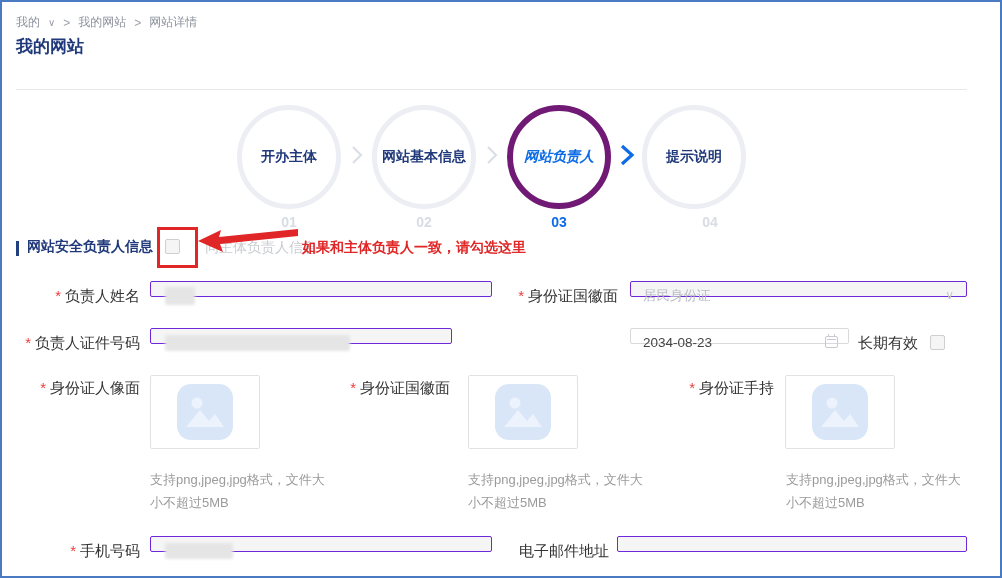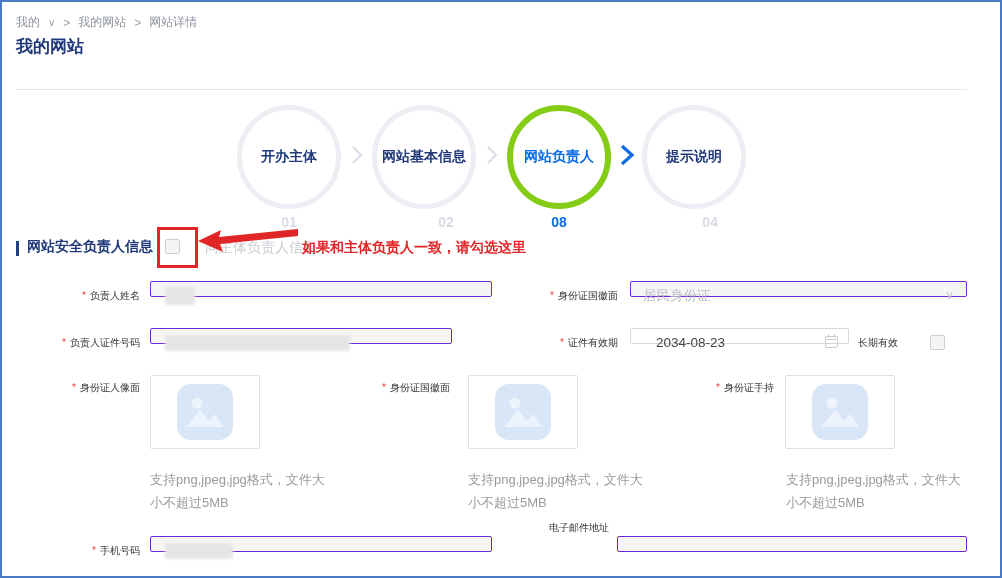--- a/index.html
+++ b/index.html
@@ -14,38 +14,38 @@
   .caret{font-size:10px;color:#9aa0ab;}
   .sep{color:#9aa0ab;}
 
   
   .page-title{left:14px;top:33px;font-size:17px;font-weight:bold;color:#20397a;}
   .divider{left:14px;top:87px;width:951px;height:1px;background:#e8e8e8;}
 
   
   .step-circle{top:103px;width:104px;height:104px;border-radius:50%;box-sizing:border-box;
                border:5px solid #eceef4;display:flex;align-items:center;justify-content:center;background:#fff;}
-  .step-circle.active{border:6px solid #84cc16;}
+  .step-circle.active{border:6px solid #701a75;font-style:italic;}
   .step-label{font-size:14px;font-weight:bold;color:#20397a;white-space:nowrap;}
   .step-circle.active .step-label{color:#0d6ce5;}
   .step-num{top:212px;width:104px;text-align:center;font-size:14px;font-weight:bold;color:#d8dce5;}
   .step-num.active{color:#0d6ce5;}
   .step-arrow{top:143px;}
 
   
   .sec-bar{left:14px;top:239px;width:3px;height:15px;background:#23407e;}
   .sec-title{left:25px;top:236px;font-size:14px;font-weight:bold;color:#20397a;}
   .cb{box-sizing:border-box;width:15px;height:15px;border:1px solid #cfcfcf;background:#f5f5f5;border-radius:2px;}
   .same-cb{left:163px;top:237px;}
   .same-label{left:203px;top:237px;font-size:14px;color:#c9ccd1;}
   .red-box{left:155px;top:225px;width:41px;height:41px;box-sizing:border-box;border:3px solid #e02626;}
   .red-note{left:300px;top:237px;font-size:14px;font-weight:bold;color:#e02626;}
 
   
-  .flabel{font-size:10px;color:#333;text-align:right;line-height:29px;white-space:nowrap;}
+  .flabel{font-size:15px;color:#333;text-align:right;line-height:29px;white-space:nowrap;}
   .req{color:#f03b3b;margin-right:4px;}
   .inp{box-sizing:border-box;height:16px;border:1px solid #6d28d9;border-radius:2px;background:#f5f5f5;}
   .inp.white{background:#fff;border-color:#d9d9d9;}
   .blob{position:absolute;background:#e5e5e5;border-radius:2px;filter:blur(1.5px);}
   .select-text{line-height:27px;padding-left:12px;font-size:13.5px;color:#b8bcc4;}
   .select-arrow{position:absolute;right:12px;top:0;line-height:27px;font-size:12px;color:#c3c7cf;}
   .date-text{line-height:27px;padding-left:12px;font-size:13.5px;color:#444;}
   .cal-icon{position:absolute;right:10px;top:7px;width:13px;height:12px;box-sizing:border-box;
             border:1px solid #c6cad1;border-radius:2px;}
   .cal-icon:before{content:"";position:absolute;left:1px;right:1px;top:2px;height:1px;background:#c6cad1;}
@@ -91,22 +91,22 @@
     <polyline points="3,2 11,10 3,18" fill="none" stroke="#d9dde6" stroke-width="2"></polyline>
   </svg>
   <svg class="abs step-arrow" style="left:483px;" width="14" height="20">
     <polyline points="3,2 11,10 3,18" fill="none" stroke="#d9dde6" stroke-width="2"></polyline>
   </svg>
   <svg class="abs" style="left:616px;top:141px;" width="18" height="24">
     <polyline points="4,3 14,12 4,21" fill="none" stroke="#0d6ce5" stroke-width="3.2"></polyline>
   </svg>
 
   <div class="abs step-num" style="left:235px;">01</div>
-  <div class="abs step-num" style="left:392px;">02</div>
-  <div class="abs step-num active" style="left:505px;">08</div>
+  <div class="abs step-num" style="left:370px;">02</div>
+  <div class="abs step-num active" style="left:505px;">03</div>
   <div class="abs step-num" style="left:656px;">04</div>
 
   <div class="abs sec-bar"></div>
   <div class="abs sec-title">网站安全负责人信息</div>
   <div class="abs cb same-cb"></div>
   <div class="abs same-label">同主体负责人信息</div>
   <div class="abs red-box"></div>
   <svg class="abs" style="left:196px;top:224px;" width="102" height="28">
     <polygon points="0,15 23,4 21,11 100,3 100,10 22,18 25,26" fill="#e02626"></polygon>
   </svg>
@@ -127,24 +127,21 @@
     <div class="select-arrow">∨</div>
   </div>
 
   <div class="abs flabel" style="left:0;top:326px;width:138px;">
     <span class="req">*</span><span>负责人证件号码</span>
   </div>
   <div class="abs inp" style="left:148px;top:326px;width:302px;">
     <div class="blob" style="left:14px;top:6px;width:185px;height:16px;"></div>
   </div>
 
-  <div class="abs flabel" style="left:420px;top:326px;width:196px;">
-    <span class="req">*</span><span>证件有效期</span>
-  </div>
-  <div class="abs inp white" style="left:628px;top:326px;width:219px;padding-left:13px;">
+  <div class="abs inp white" style="left:628px;top:326px;width:219px;">
     <div class="date-text">2034-08-23</div>
     <div class="cal-icon"></div>
   </div>
   <div class="abs flabel" style="left:856px;top:326px;width:64px;text-align:left;">
     <span>长期有效</span>
   </div>
   <div class="abs cb" style="left:928px;top:333px;"></div>
 
   <div class="abs flabel" style="left:0;top:371px;width:138px;">
     <span class="req">*</span><span>身份证人像面</span>
@@ -192,18 +189,18 @@
       <div>小不超过5MB</div>
   </div>
 
   <div class="abs flabel" style="left:0;top:534px;width:138px;">
     <span class="req">*</span><span>手机号码</span>
   </div>
   <div class="abs inp" style="left:148px;top:534px;width:342px;">
     <div class="blob" style="left:14px;top:6px;width:68px;height:16px;"></div>
   </div>
 
-  <div class="abs flabel" style="left:450px;top:512px;width:157px;font-family:Liberation Mono, monospace;">
+  <div class="abs flabel" style="left:450px;top:534px;width:157px;">
     <span>电子邮件地址</span>
   </div>
   <div class="abs inp" style="left:615px;top:534px;width:350px;"></div>
 
 </div>
 
 </body></html>

